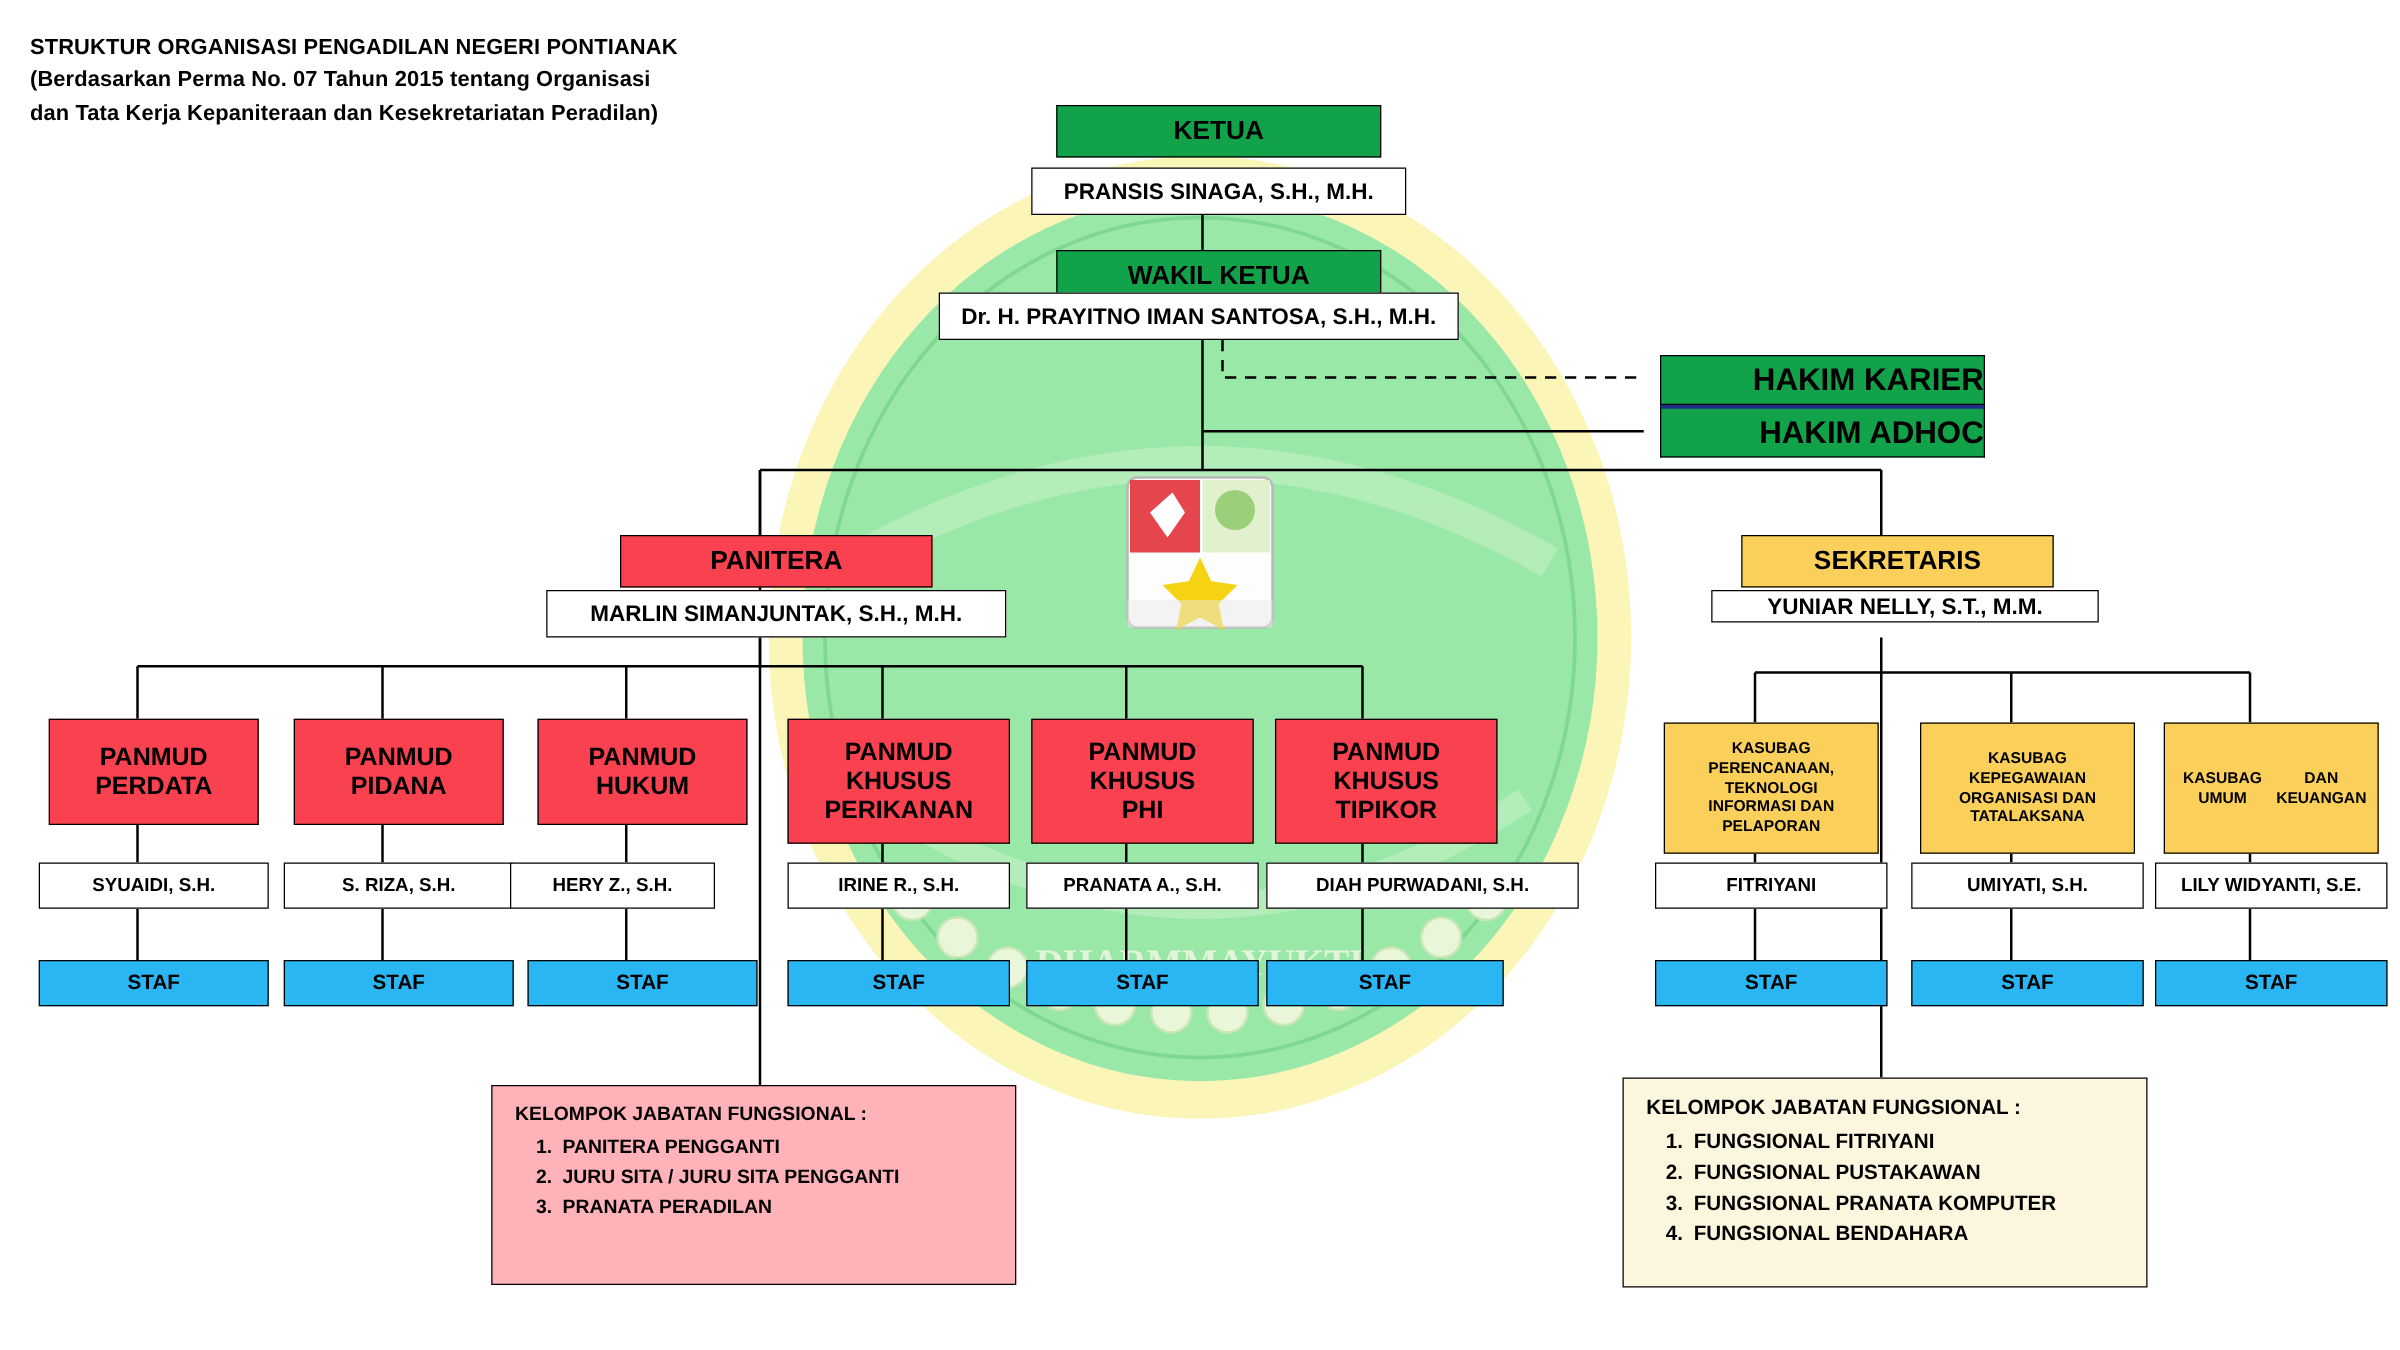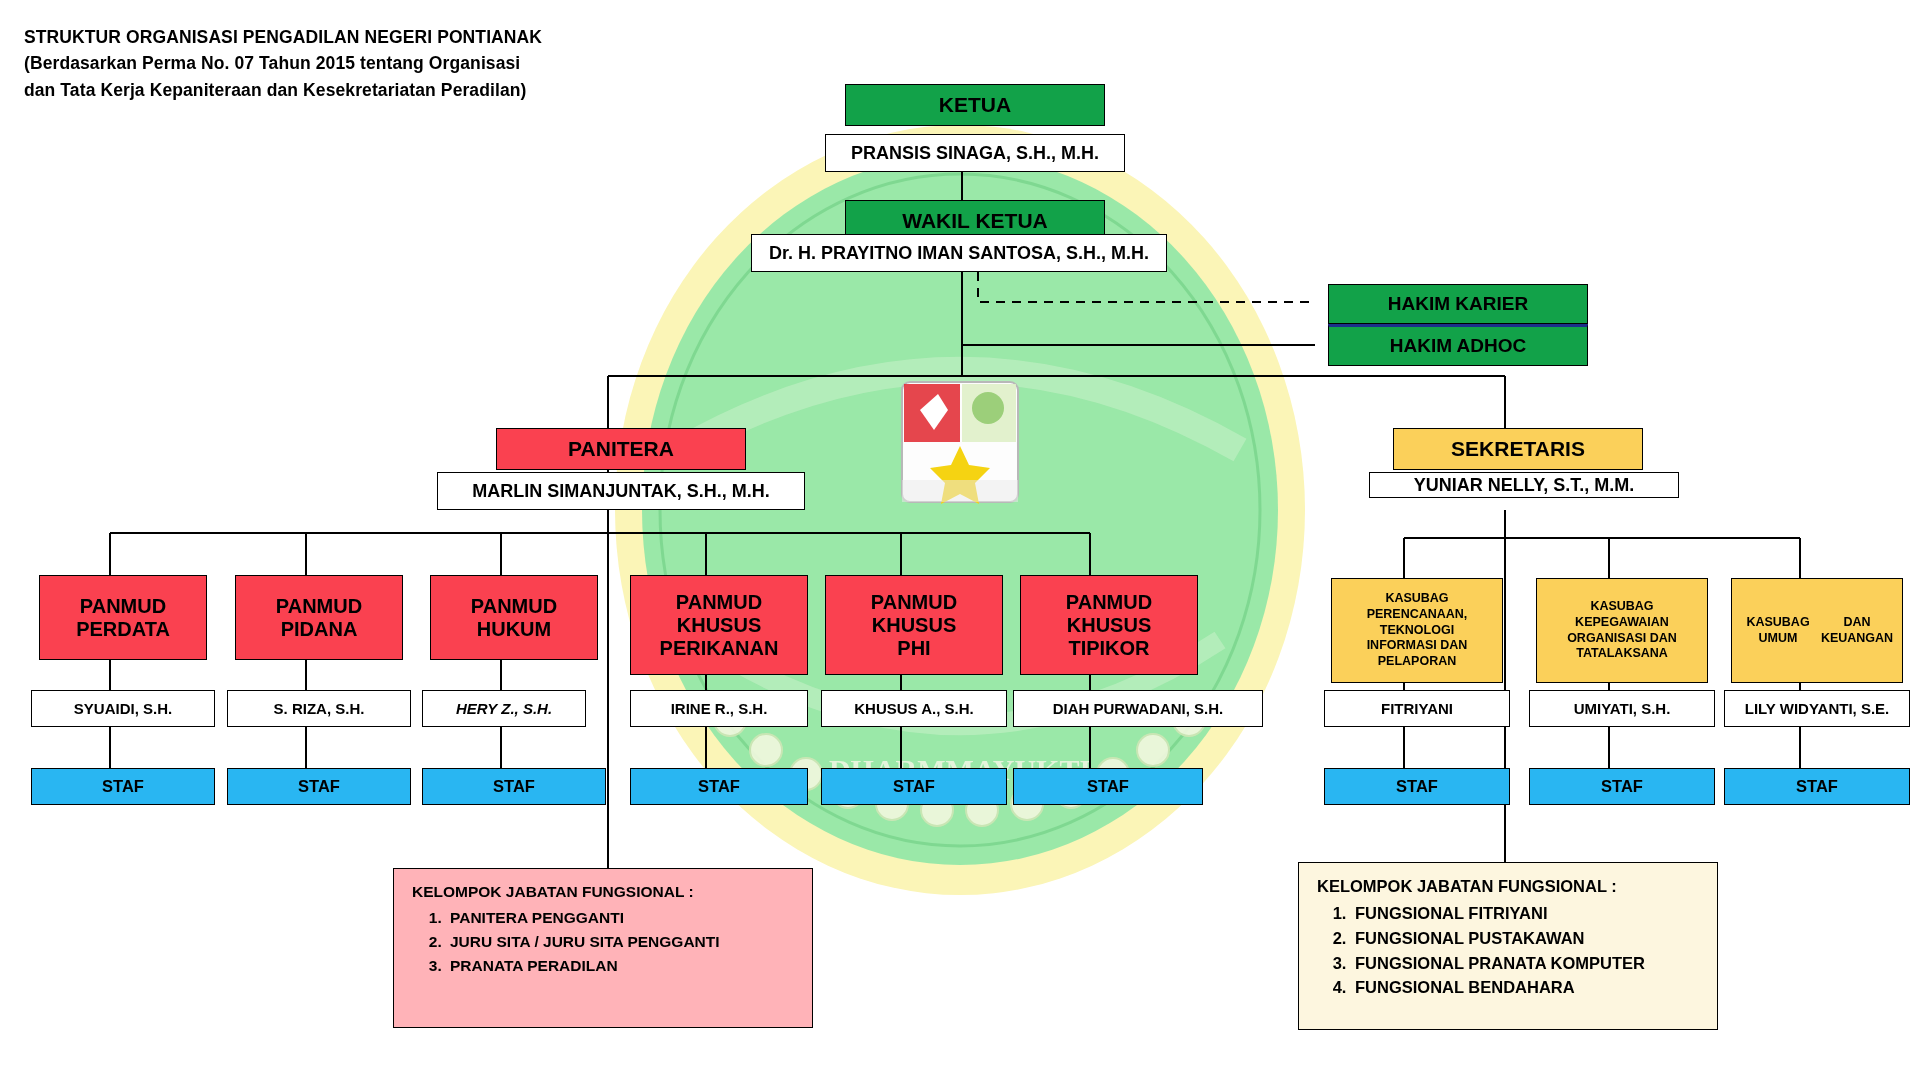--- a/index.html
+++ b/index.html
@@ -68,21 +68,21 @@
     margin-left: 13px;
   }
   .hdr-green { background: #12a249; font-size: 21px; }
   .hdr-red   { background: #fa4150; font-size: 21px; }
   .hdr-yellow{ background: #fbd05a; font-size: 21px; }
   .name-box  { background: #ffffff; font-size: 18px; font-weight: bold; }
   .panmud    { background: #fa4150; font-size: 20px; padding: 2px 4px; }
   .kasubag   { background: #fbd05a; font-size: 12.5px; padding: 4px 6px; line-height: 1.25; }
   .sub-name  { background: #ffffff; font-size: 15px; }
   .staf      { background: #29b6f2; font-size: 16.5px; }
-  .hakim     { background: #12a249; font-size: 19px; }
+  .hakim     { background: #12a249; font-size: 25px; justify-content: flex-end; }
 
   .panmud span, .kasubag span { display: block; }
 
   
   .fungsional {
     position: absolute;
     box-sizing: border-box;
     border: 1.5px solid #000;
     padding: 14px 18px 12px 18px;
     font-weight: bold;
@@ -275,21 +275,21 @@
     <span>S. RIZA, S.H.</span>
   </div>
   <div class="box staf" style="left:214px; top:768px; width:184px; height:37px;">
     <span>STAF</span>
   </div>
 
   <div class="box panmud" style="left:417px; top:575px; width:168px; height:85px; flex-direction:column;">
     <span>PANMUD</span>
     <span>HUKUM</span>
   </div>
-  <div class="box sub-name" style="left:409px; top:690px; width:164px; height:37px;font-style:italic;">
+  <div class="box sub-name" style="left:395px; top:690px; width:164px; height:37px;">
     <span>HERY Z., S.H.</span>
   </div>
   <div class="box staf" style="left:409px; top:768px; width:184px; height:37px;">
     <span>STAF</span>
   </div>
 
   <div class="box panmud" style="left:617px; top:575px; width:178px; height:100px; flex-direction:column;">
     <span>PANMUD</span>
     <span>KHUSUS</span>
     <span>PERIKANAN</span>
@@ -300,21 +300,21 @@
   <div class="box staf" style="left:617px; top:768px; width:178px; height:37px;">
     <span>STAF</span>
   </div>
 
   <div class="box panmud" style="left:812px; top:575px; width:178px; height:100px; flex-direction:column;">
     <span>PANMUD</span>
     <span>KHUSUS</span>
     <span>PHI</span>
   </div>
   <div class="box sub-name" style="left:808px; top:690px; width:186px; height:37px;">
-    <span>KHUSUS A., S.H.</span>
+    <span>PRANATA A., S.H.</span>
   </div>
   <div class="box staf" style="left:808px; top:768px; width:186px; height:37px;">
     <span>STAF</span>
   </div>
 
   <div class="box panmud" style="left:1007px; top:575px; width:178px; height:100px; flex-direction:column;">
     <span>PANMUD</span>
     <span>KHUSUS</span>
     <span>TIPIKOR</span>
   </div>

